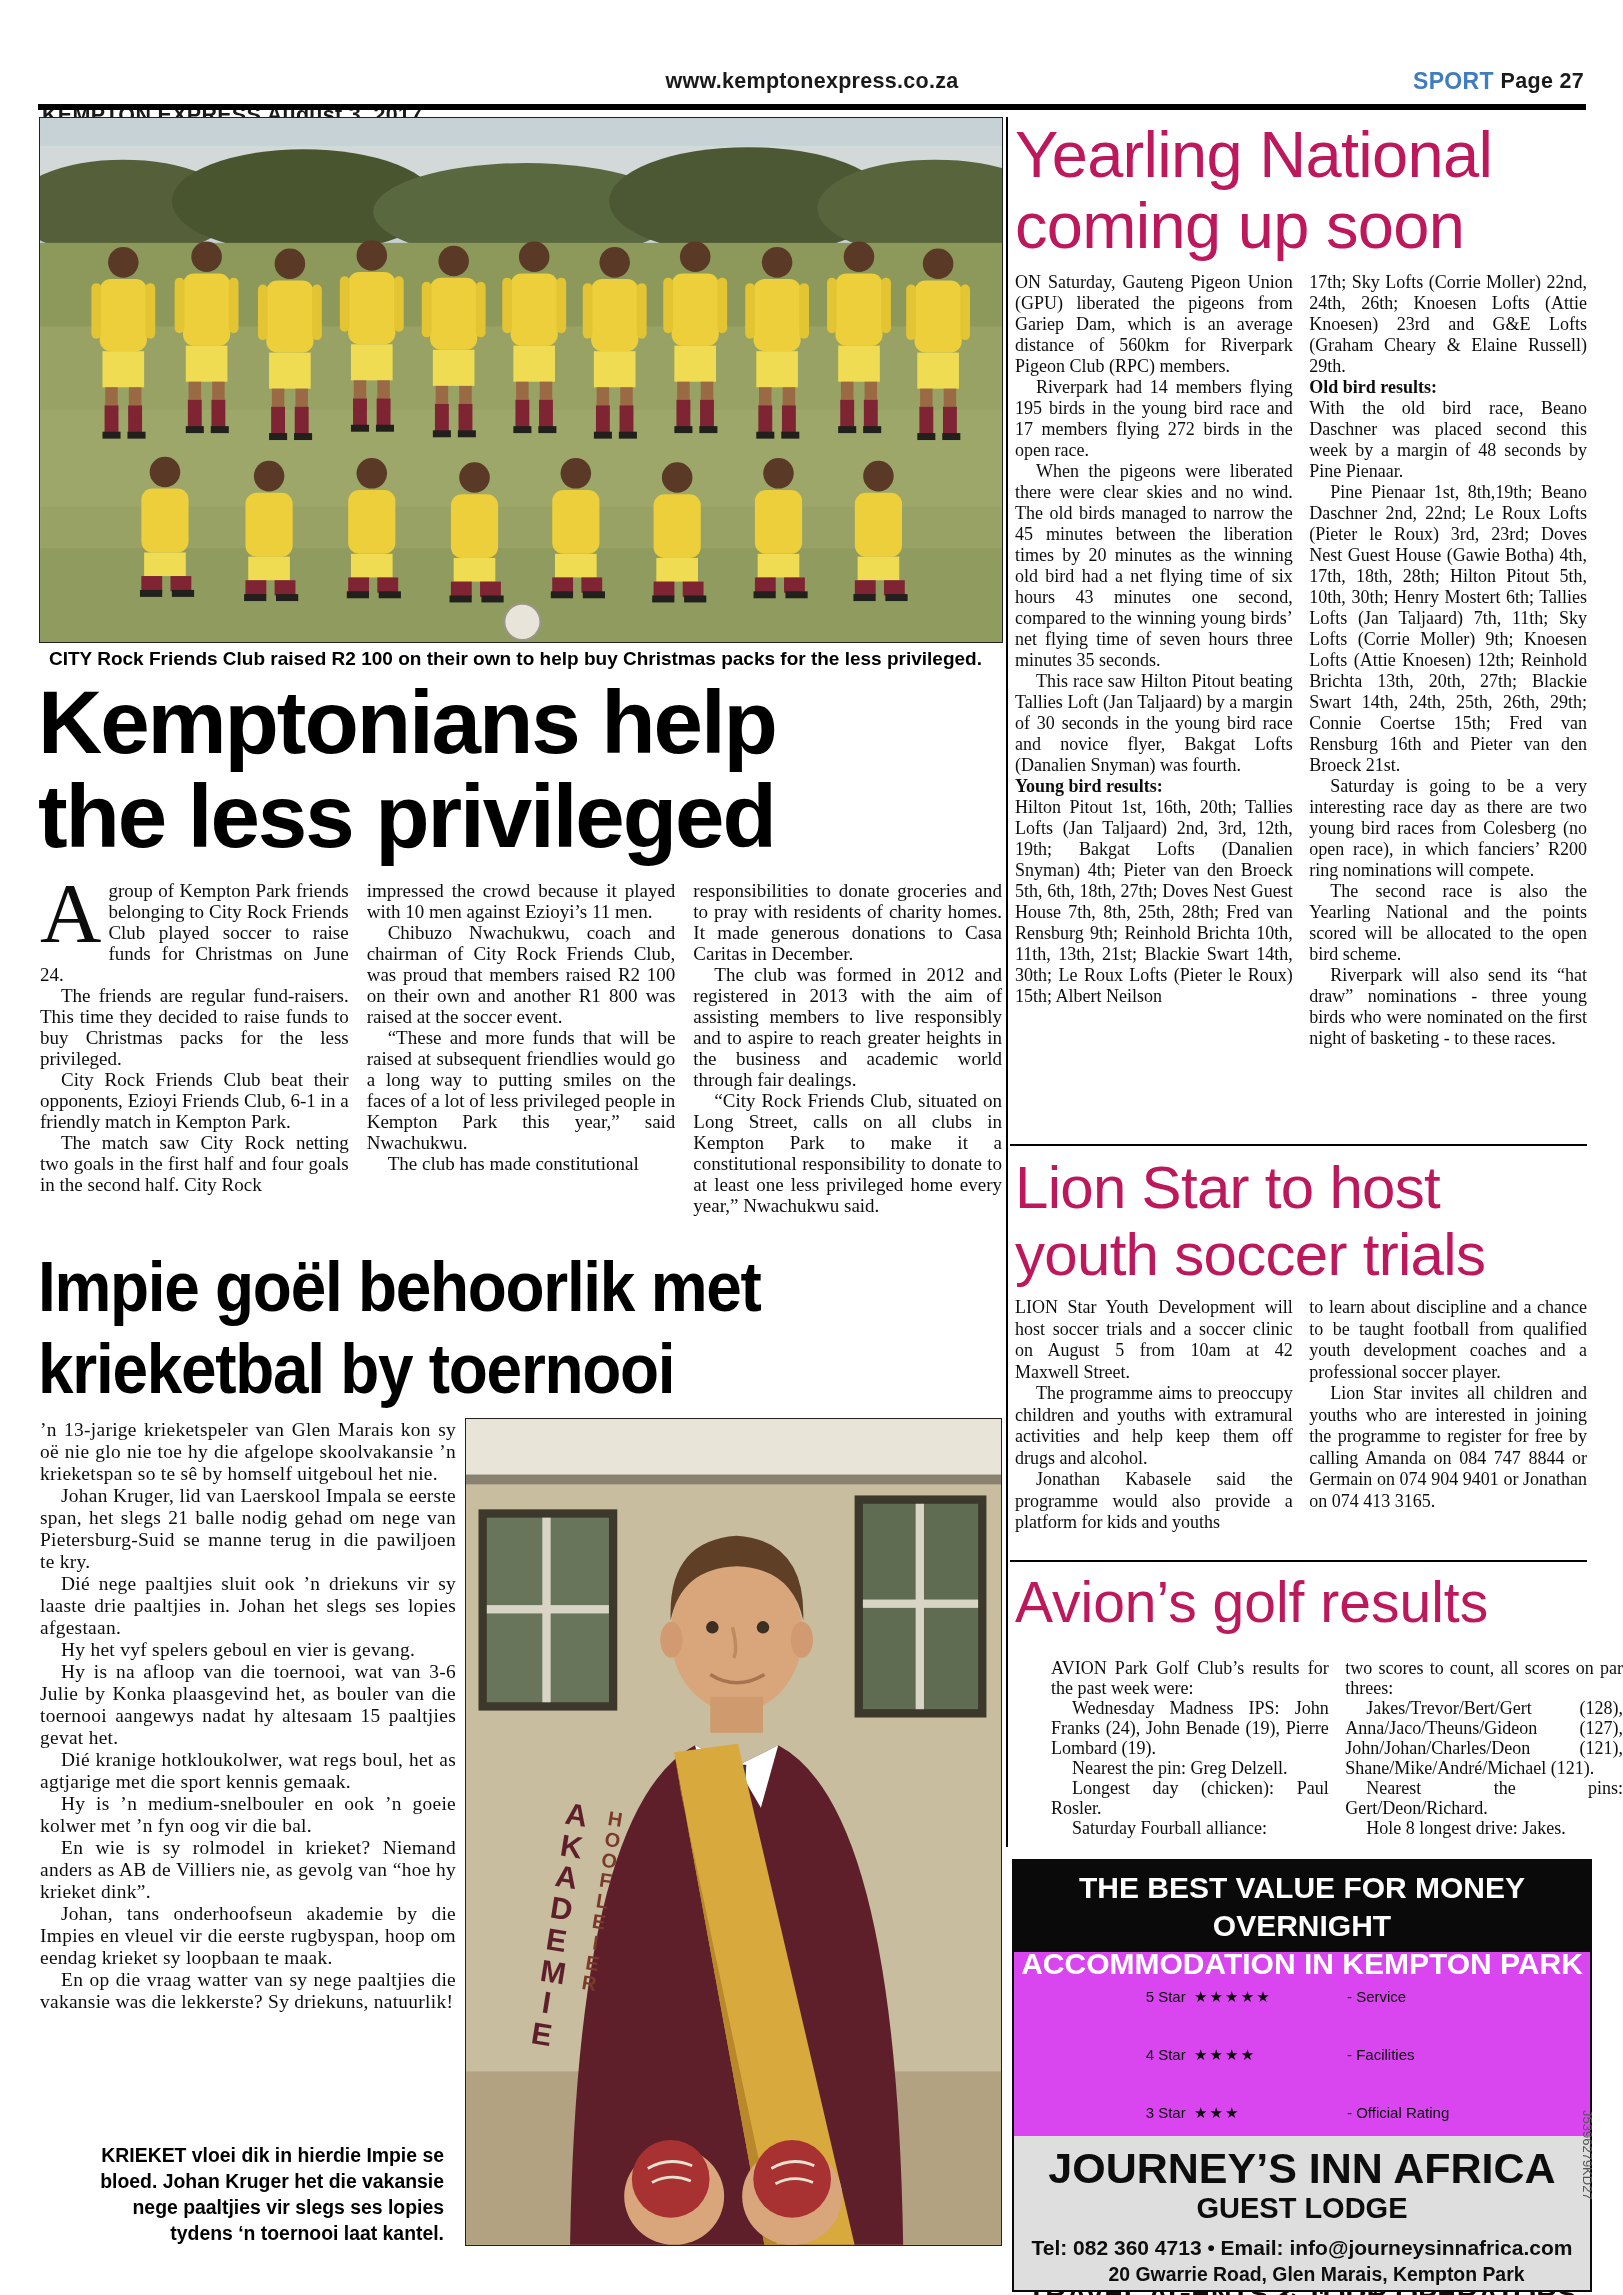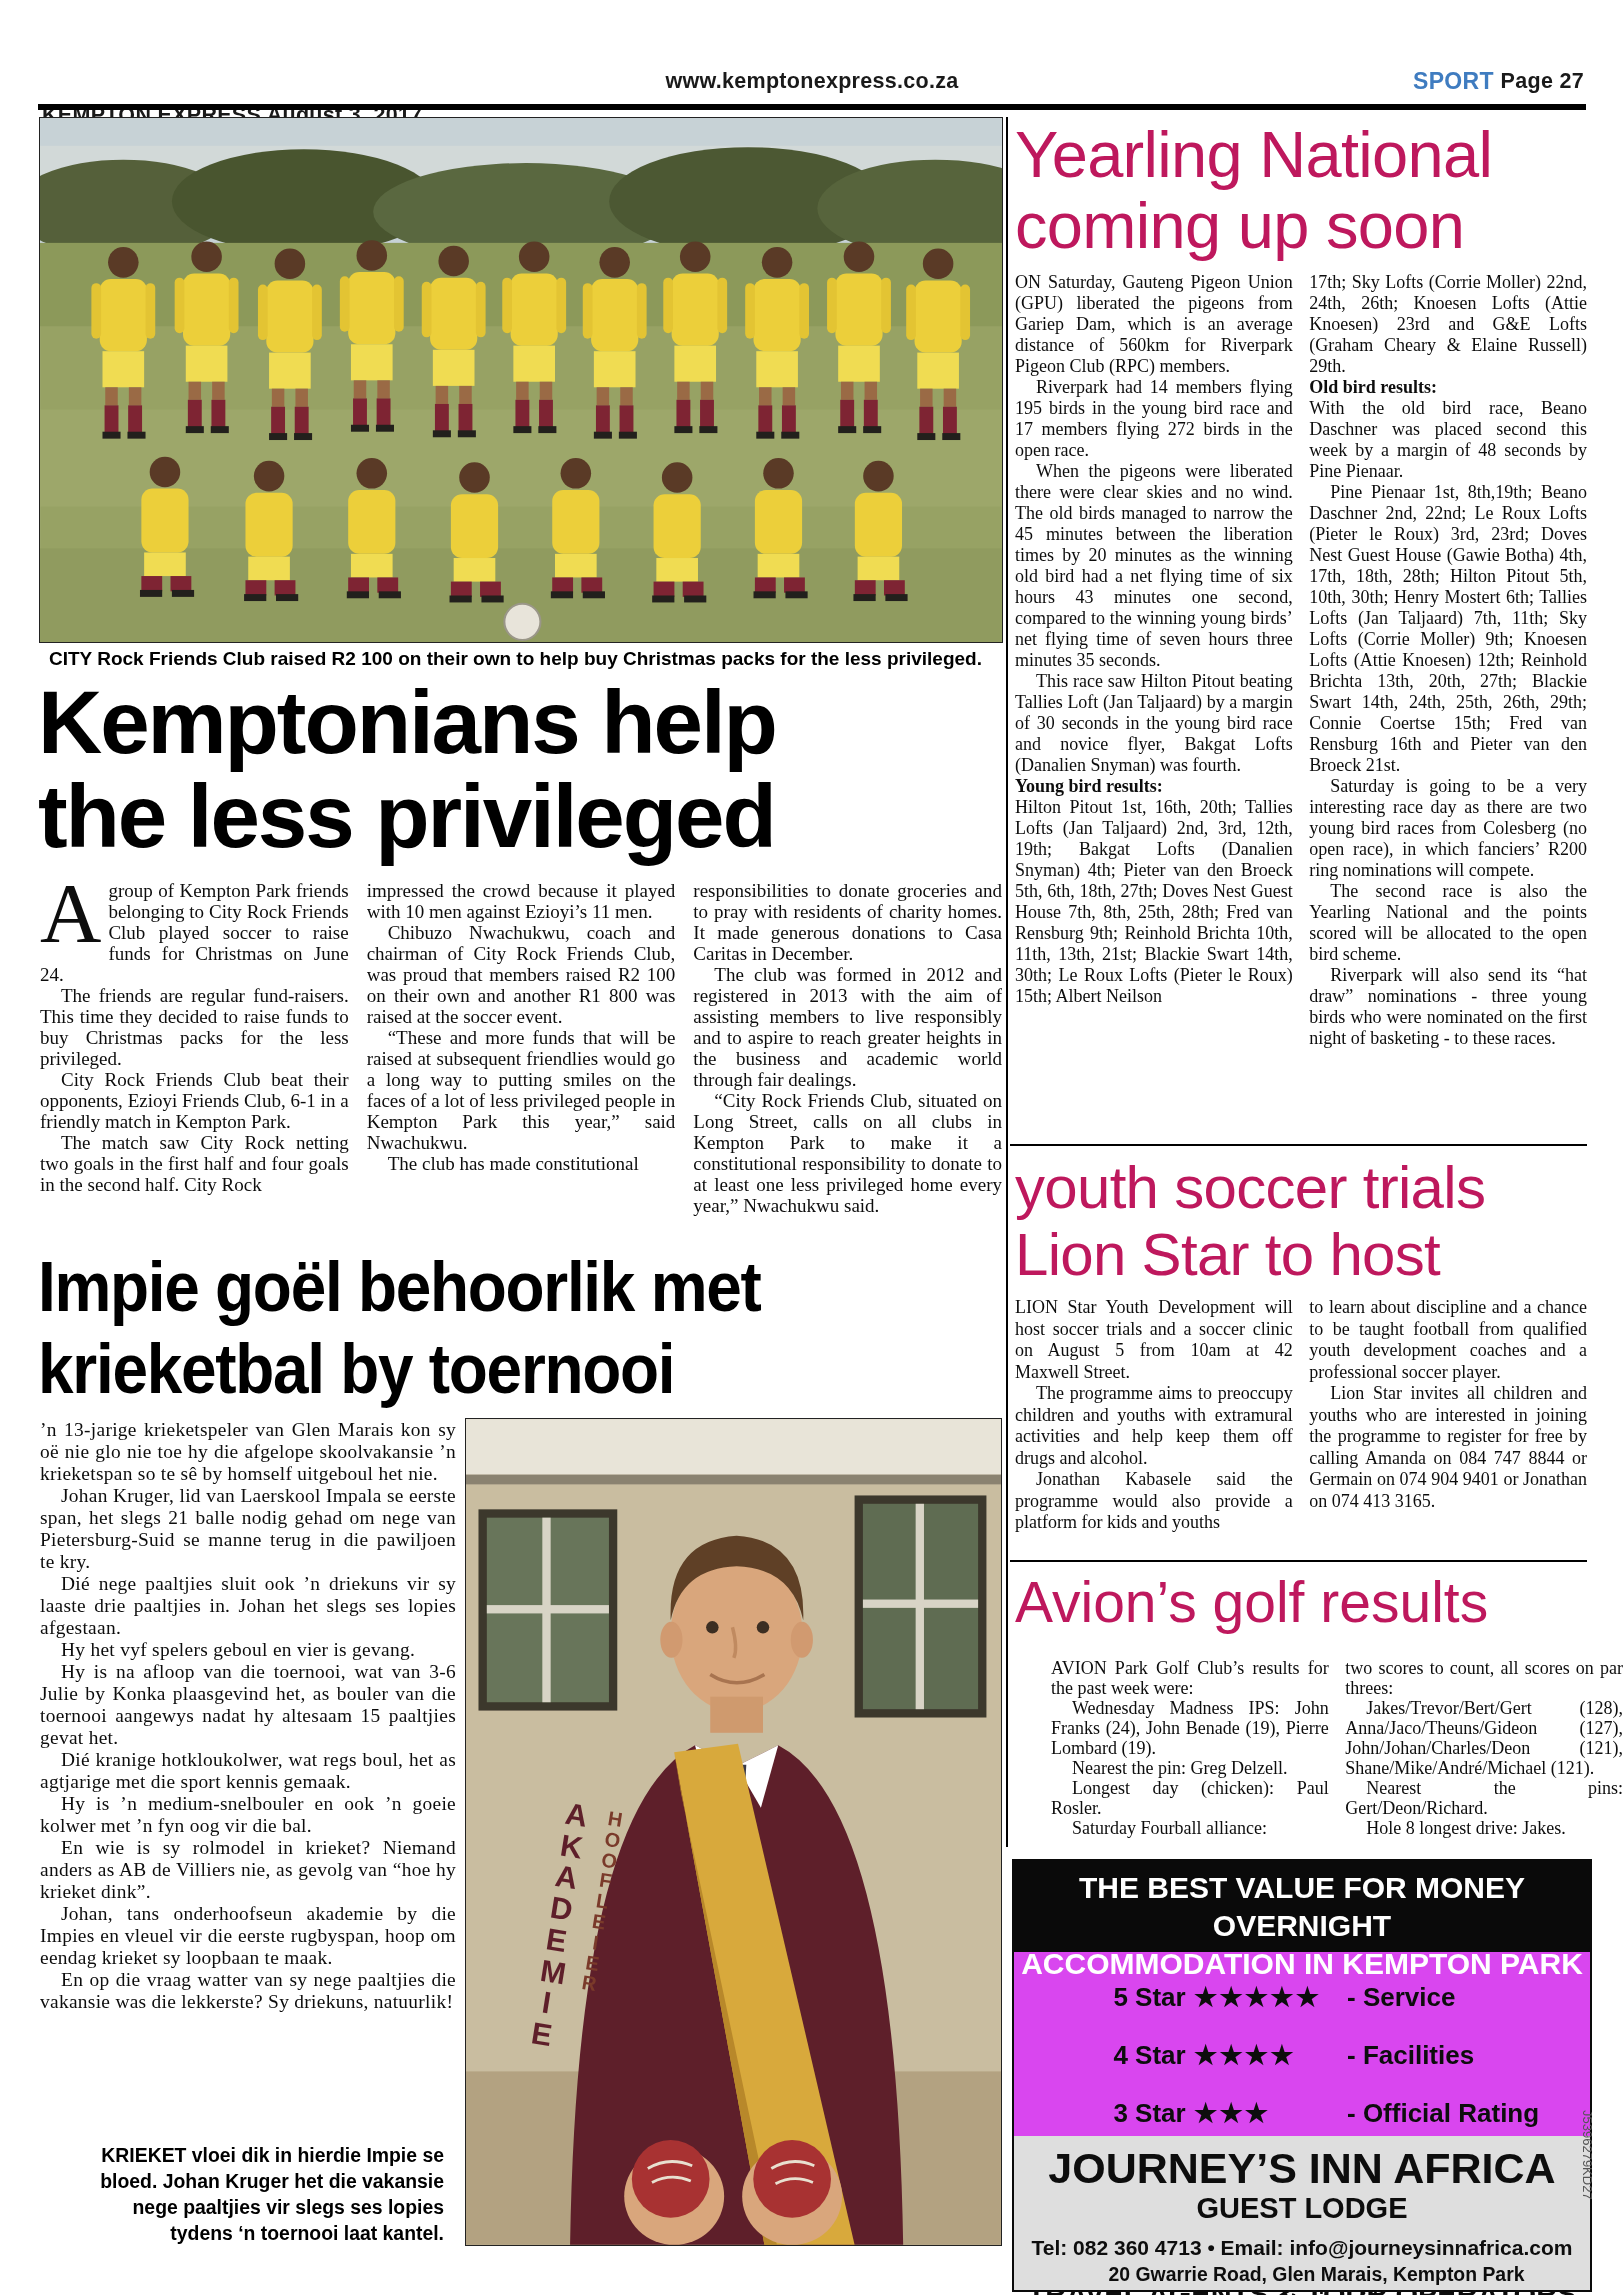--- a/index.html
+++ b/index.html
@@ -25,21 +25,21 @@
   .vrule{background:#000;}
   .hline{background:#000;}
   
   .afr{font-size:19.4px;line-height:22px;letter-spacing:0.3px;}
   
   .avion-copy{font-size:18px;line-height:20px;margin-left:36px;}
   
   .ad-box{border:2.8px solid #0a0a0a;background:#d946ef;font-family:"Liberation Sans",sans-serif;}
   .ad-banner{background:#0a0a0a;color:#fff;text-align:center;font-weight:bold;font-size:30px;line-height:1.27;padding-top:8.3px;height:83px;}
   .ad-stars{margin-top:14px;}
-  .star-row{display:grid;grid-template-columns:180px 153px auto;font-size:26px;font-weight:700;line-height:26px;margin-top:32px;}
+  .star-row{display:grid;grid-template-columns:180px 153px auto;font-size:15px;font-weight:400;line-height:26px;margin-top:32px;}
   .star-label{text-align:right;padding-right:8.3px;}
   .star-glyphs{letter-spacing:2.1px;}
   .ad-discount{margin-top:16.7px;text-align:center;font-weight:bold;font-size:29px;line-height:1.3;}
   .ad-gray{position:absolute;left:0;right:0;bottom:0;background:#dedede;text-align:center;padding-top:11px;height:143px;}
   .ad-name{font-size:43px;font-weight:bold;line-height:1.0;}
   .ad-sub{font-size:29px;font-weight:bold;line-height:1.25;}
   .ad-tel{font-size:21px;font-weight:600;margin-top:9.7px;}
   .ad-line{font-size:19.4px;font-weight:600;margin-top:2.8px;margin-left:29px;}
   .ad-code{font-size:13px;color:#555;font-family:"Liberation Sans",sans-serif;transform:rotate(90deg);transform-origin:left top;white-space:nowrap;}
   
@@ -228,22 +228,22 @@
       <p class="noind">With the old bird race, Beano Daschner was placed second this week by a margin of 48 seconds by Pine Pienaar.</p>
       <p>Pine Pienaar 1st, 8th,19th; Beano Daschner 2nd, 22nd; Le Roux Lofts (Pieter le Roux) 3rd, 23rd; Doves Nest Guest House (Gawie Botha) 4th, 17th, 18th, 28th; Hilton Pitout 5th, 10th, 30th; Henry Mostert 6th; Tallies Lofts (Jan Taljaard) 7th, 11th; Sky Lofts (Corrie Moller) 9th; Knoesen Lofts (Attie Knoesen) 12th; Reinhold Brichta 13th, 20th, 27th; Blackie Swart 14th, 24th, 25th, 26th, 29th; Connie Coertse 15th; Fred van Rensburg 16th and Pieter van den Broeck 21st.</p>
       <p>Saturday is going to be a very interesting race day as there are two young bird races from Colesberg (no open race), in which fanciers’ R200 ring nominations will compete.</p>
       <p>The second race is also the Yearling National and the points scored will be allocated to the open bird scheme.</p>
       <p>Riverpark will also send its “hat draw” nominations - three young birds who were nominated on the first night of basketing - to these races.</p>
     </div>
   </div>
 
   <div class="abs hline" style="left:1010px;top:1144px;width:577px;height:2.1px;"></div>
   <div class="abs headline-light" style="left:1015px;top:1154px;font-size:60px;line-height:67px;letter-spacing:-0.7px;">
+    <div>Lion Star to host</div>
     <div>youth soccer trials</div>
-    <div>Lion Star to host</div>
   </div>
   <div class="abs cols bodycopy" style="left:1015px;top:1297px;width:572px;height:258px;gap:16.7px;font-size:18px;line-height:21.5px;">
     <div class="col" style="flex:1;">
       <p class="first">LION Star Youth Development will host soccer trials and a soccer clinic on August 5 from 10am at 42 Maxwell Street.</p>
       <p>The programme aims to preoccupy children and youths with extramural activities and help keep them off drugs and alcohol.</p>
       <p>Jonathan Kabasele said the programme would also provide a platform for kids and youths</p>
     </div>
     <div class="col" style="flex:1;">
       <p class="first">to learn about discipline and a chance to be taught football from qualified youth development coaches and a professional soccer player.</p>
       <p>Lion Star invites all children and youths who are interested in joining the programme to register for free by calling Amanda on 084 747 8844 or Germain on 074 904 9401 or Jonathan on 074 413 3165.</p>

